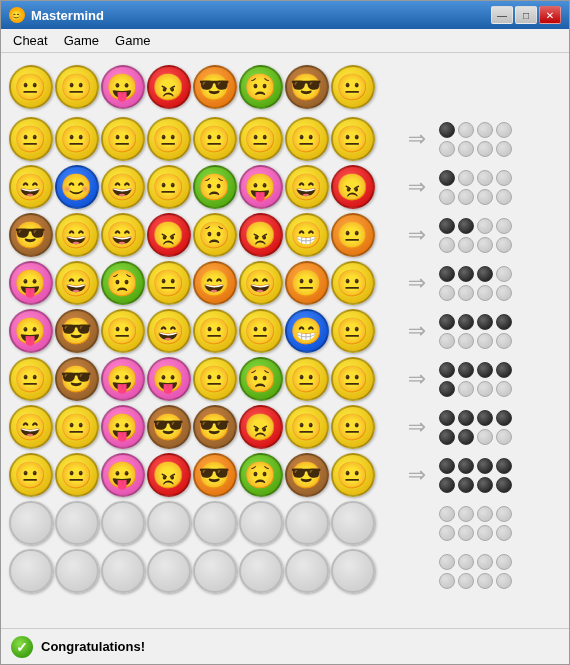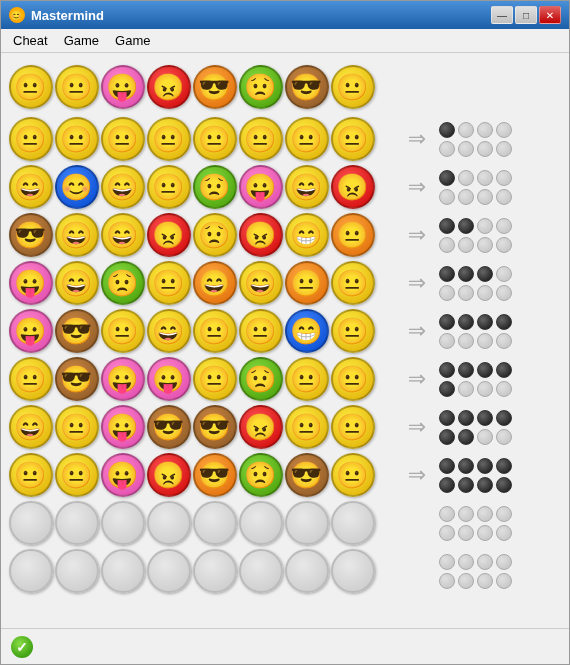--- a/index.html
+++ b/index.html
@@ -461,14 +461,15 @@
             <div class="feedback-peg empty"></div>
             <div class="feedback-peg empty"></div>
           </div>
         </div>
       </div>
 
   </div>
 
   <div class="status-bar">
     <div class="status-icon">✓</div>
+    <span class="status-text">Congratulations!</span>
   </div>
 </div>
 
 </body></html>

